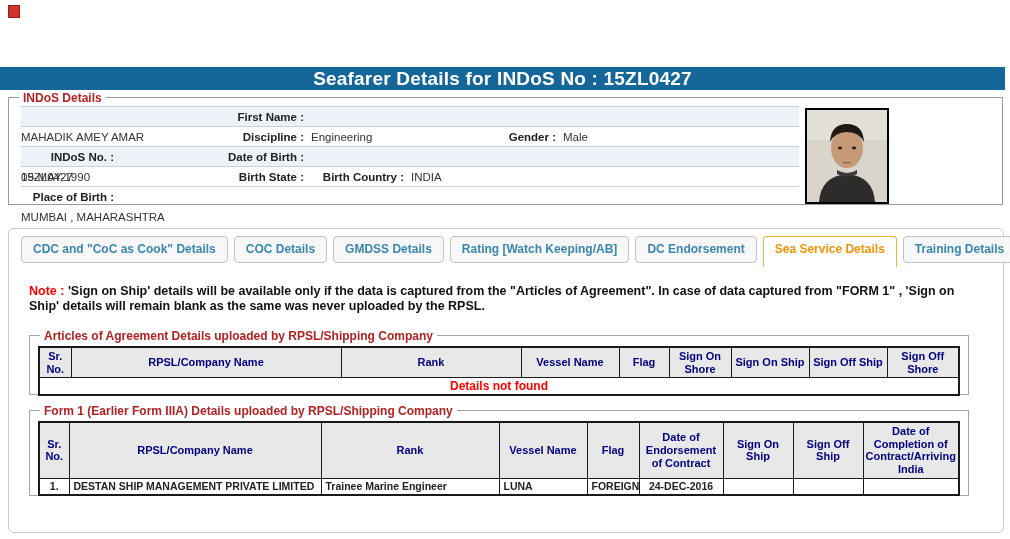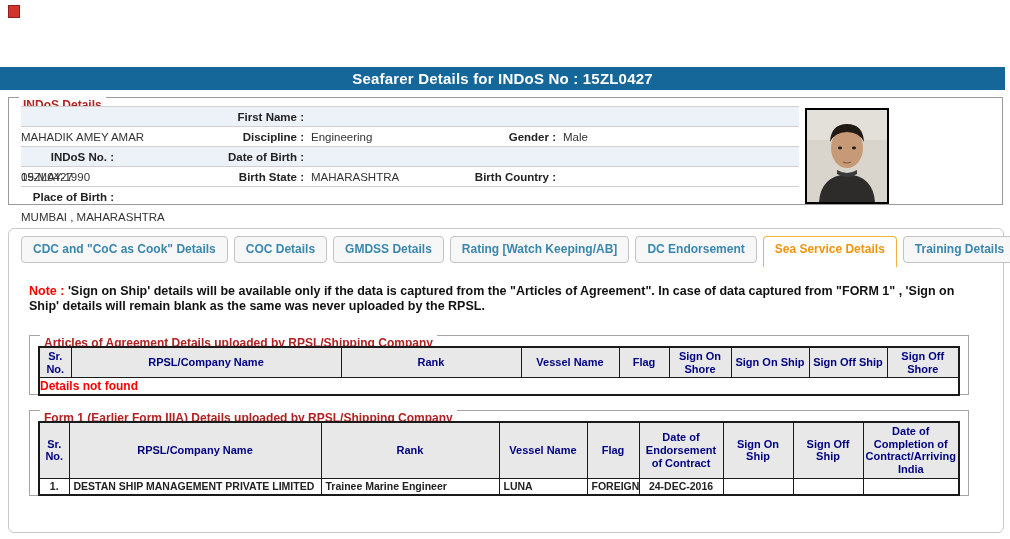--- a/index.html
+++ b/index.html
@@ -2,25 +2,25 @@
 <html><head>
 <meta charset="utf-8">
 <style>
   * { margin:0; padding:0; box-sizing:border-box; }
   html,body { width:1010px; height:539px; background:#ffffff; font-family:"Liberation Sans", sans-serif; position:relative; overflow:hidden; }
 
   
   .broken-img { position:absolute; left:8px; top:5px; width:12px; height:13px; background:#d0342c; border:1px solid #8f1f1a; }
 
   
-  .title-bar { position:absolute; left:0; top:67px; width:1005px; height:23px; background:#15679a; color:#ffffff; font-weight:bold; font-size:15px; text-align:center; line-height:23px; letter-spacing:.2px; }
+  .title-bar { position:absolute; left:0; top:67px; width:1005px; height:23px; background:#15679a; color:#ffffff; font-weight:bold; font-size:19px; text-align:center; line-height:23px; letter-spacing:.2px; }
 
   
   .fs { position:absolute; border:1px solid #a6a6a6; background:#ffffff; }
-  .fs-legend { position:absolute; top:-8px; left:10px; background:#ffffff; padding:8px 4px; color:#b22222; font-weight:bold; font-size:12px; white-space:nowrap; }
+  .fs-legend { position:absolute; top:-8px; left:10px; background:#ffffff; padding:1px 4px; color:#b22222; font-weight:bold; font-size:12px; white-space:nowrap; }
 
   
   #indos-fs { left:8px; top:97px; width:995px; height:108px; border-color:#9a9a9a; }
   .detail-rows { position:absolute; left:12px; top:8px; width:778px; border-top:1px solid #cfcfcf; }
   .d-row { display:flex; height:20px; line-height:20px; font-size:11.5px; border-bottom:1px solid #cfcfcf; white-space:nowrap; }
   .d-row.alt { background:#edf2f8;flex-direction:column; }
   .d-l1 { width:290px; text-align:right; font-weight:bold; color:#222; padding-right:7px; }
   .d-v1 { width:152px; color:#333; }
   .d-l2 { width:100px; text-align:right; font-weight:bold; color:#222; padding-right:7px; }
   .d-v2 { flex:1; color:#333; }
@@ -40,21 +40,21 @@
   .note { position:absolute; left:20px; top:55px; width:958px; font-size:12.5px; font-weight:bold; color:#111; line-height:15px; }
   .note .red { color:#ff0000; }
 
   
   #aoa-fs { left:20px; top:106px; width:940px; height:60px; }
   #form1-fs { left:20px; top:181px; width:940px; height:86px; }
   table.grid { position:absolute; left:8px; top:10px; width:920px; border-collapse:collapse; table-layout:fixed; }
   table.grid th, table.grid td { border:1px solid #1a1a1a; }
   table.grid { border:2px solid #1a1a1a; }
   table.grid th { background:#e8e8e8; color:#000080; font-size:11px; font-weight:bold; text-align:center; padding:2px 2px; line-height:1.15; }
-  .empty-row td { height:17px; color:#ff0000; font-weight:bold; font-size:12px; }
+  .empty-row td { height:17px; text-align:center; color:#ff0000; font-weight:bold; font-size:12px; }
   .data-row td { height:17px; font-size:10.5px; font-weight:bold; color:#222; padding:1px 4px; white-space:nowrap; overflow:hidden; }
   .ta-c { text-align:center; }
 </style>
 </head>
 <body>
 
 <div class="broken-img"></div>
 
 <div class="title-bar">Seafarer Details for INDoS No : 15ZL0427</div>
 
@@ -74,22 +74,22 @@
       <span class="d-v2">Male</span>
     </div>
     <div class="d-row alt">
       <span class="d-l1">Date of Birth :</span>
       <span class="d-v1">09-MAY-1990</span>
       <span class="d-l2">Place of Birth :</span>
       <span class="d-v2">MUMBAI , MAHARASHTRA</span>
     </div>
     <div class="d-row">
       <span class="d-l1">Birth State :</span>
-      <span class="d-v1">MAHARASHTRA</span>
       <span class="d-l2">Birth Country :</span>
+      <span class="d-v2">INDIA</span>
     </div>
   </div>
 </div>
 
 <div class="photo">
   <svg viewBox="0 0 80 92" preserveAspectRatio="none">
     <rect x="0" y="0" width="80" height="92" fill="#d9d5cd"></rect>
     <rect x="0" y="0" width="80" height="30" fill="#e3e0da"></rect>
     <path d="M12 92 Q14 66 40 64 Q66 66 68 92 Z" fill="#2e2c2b"></path>
     <ellipse cx="40" cy="38" rx="16" ry="20" fill="#c79a77"></ellipse>

